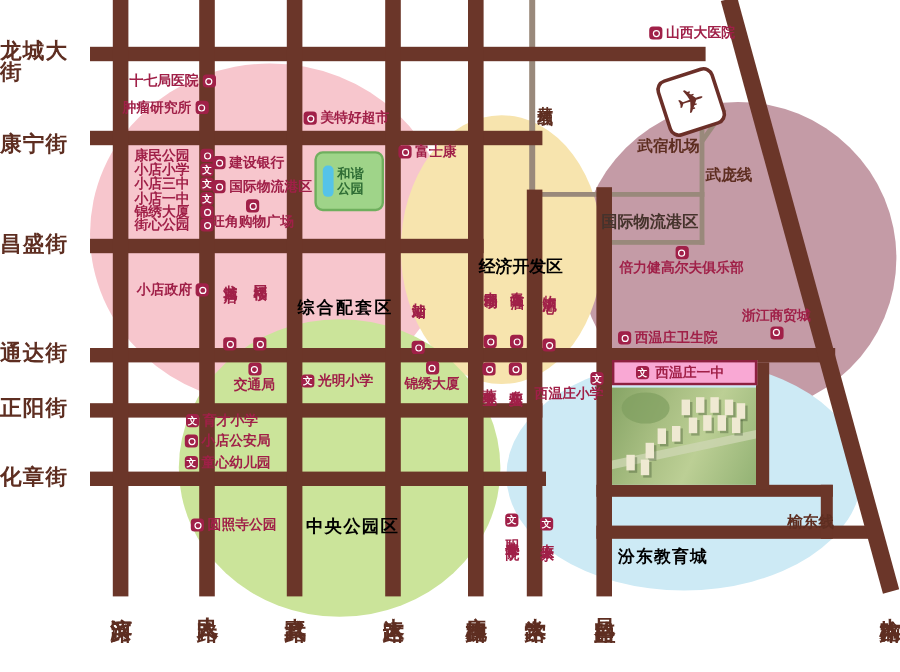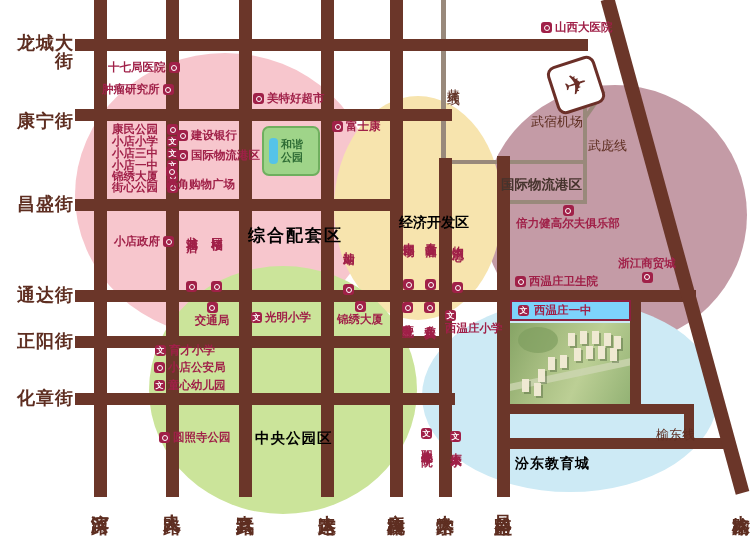--- a/index.html
+++ b/index.html
@@ -7,47 +7,47 @@
        font-family:"DejaVu Sans",sans-serif}
   
   .zone{position:absolute;border-radius:50%;z-index:1}
   
   .rh,.rv,.th,.tv{position:absolute;background:#6b3629;z-index:3}
   .rh{height:12px}.rv{width:13px}
   .th,.tv{background:#99897b;z-index:2}
   .th{height:4px}.tv{width:4px}
   .diag{position:absolute;background:#6b3629;z-index:3}
   
-  .street{position:absolute;width:74px;text-align:right;font-weight:bold;font-size:18px;
+  .street{position:absolute;width:74px;text-align:left;font-weight:bold;font-size:18px;
           color:#5e2e21;z-index:7;letter-spacing:1px;line-height:1}
   .vroad{position:absolute;width:22px;top:500px;writing-mode:vertical-rl;text-orientation:upright;
          font-weight:bold;font-size:18px;color:#5e2e21;z-index:7;letter-spacing:2px;line-height:22px}
-  .linelbl{position:absolute;font-weight:normal;font-size:13px;color:#5e2e21;z-index:7;white-space:nowrap}
+  .linelbl{position:absolute;font-weight:bold;font-size:13px;color:#5e2e21;z-index:7;white-space:nowrap}
   .linelbl.v{writing-mode:vertical-rl;text-orientation:upright;letter-spacing:2px}
   
   .ztitle{position:absolute;font-weight:bold;color:#000000;z-index:7;white-space:nowrap}
   
   .poi{position:absolute;display:flex;align-items:center;gap:3px;font-weight:bold;font-size:11.5px;
        color:#a02048;white-space:nowrap;z-index:6;line-height:1}
   .poi.col{flex-direction:column;gap:2px}
   .poi.between{justify-content:space-between}
   .vlabel{writing-mode:vertical-rl;text-orientation:upright;letter-spacing:1px;line-height:13px}
   .ic{width:11px;height:11px;background:#a02048;border-radius:3px;position:relative;flex:0 0 auto}
   .ic.ring::after{content:"";position:absolute;left:2.5px;top:2.5px;right:2.5px;bottom:2.5px;
       border:1.5px solid #fff;border-radius:50%}
   .ic.school::after{content:"文";position:absolute;left:0;top:0;width:11px;color:#fff;
       font-size:8px;line-height:11px;text-align:center;font-weight:bold}
   
   .hpark{position:absolute;left:262px;top:126px;width:50px;height:42px;background:#9fd489;
       border:2px solid #6faf5e;border-radius:7px;z-index:4;display:flex;align-items:center;gap:3px;padding:2px}
   .hwater{width:9px;height:26px;background:#55c3e8;border-radius:4px;margin-left:3px}
   .hlabel{width:24px;font-weight:bold;font-size:11px;line-height:13px;color:#2f6d35;word-break:break-all}
   
-  .banner{position:absolute;left:510px;top:300px;width:121px;height:21px;background:#7dd3fc;
-      border:2px solid #8d2040;z-index:5;display:flex;align-items:center;gap:5px;padding-left:6px;box-sizing:border-box}
+  .banner{position:absolute;left:510px;top:300px;width:121px;height:21px;background:#f9a8d4;
+      border:2px solid #8d2040;z-index:5;display:flex;align-items:center;gap:5px;padding-left:18px;box-sizing:border-box}
   .banner .lbl{font-weight:bold;font-size:11.5px;color:#a02048}
   
   .render{position:absolute;left:510px;top:323px;width:120px;height:81px;z-index:4;overflow:hidden;
       background:linear-gradient(115deg,#86a465 0%,#a9bf83 35%,#bccf95 60%,#93b274 100%)}
   .render::before{content:"";position:absolute;left:-10px;top:46px;width:160px;height:7px;
       background:#cdd6b2;transform:rotate(-12deg);opacity:.8}
   .render::after{content:"";position:absolute;left:8px;top:4px;width:40px;height:26px;border-radius:50%;
       background:#7f9e60;opacity:.7}
   .bld{position:absolute;width:7px;height:13px;background:#efe9d2;box-shadow:2px 2px 0 rgba(55,75,40,.35);z-index:2}
   
@@ -109,21 +109,21 @@
 
 <div class="linelbl v" style="left:444px;top:78px">黄埔线</div>
 <div class="linelbl" style="left:588px;top:137px">武庞线</div>
 <div class="linelbl" style="left:656px;top:426px">榆东线</div>
 
 <div class="airport">
   <span class="plane">✈</span>
 </div>
 <div class="linelbl" style="left:531px;top:113px">武宿机场</div>
 
-<div class="ztitle" style="left:248px;top:224px;font-size:17px;letter-spacing:2px">综合配套区</div>
+<div class="ztitle" style="left:248px;top:248px;font-size:14px;letter-spacing:2px">综合配套区</div>
 <div class="ztitle" style="left:399px;top:214px;font-size:14px">经济开发区</div>
 <div class="ztitle" style="left:501px;top:176px;font-size:13.5px;color:#45332c">国际物流港区</div>
 <div class="ztitle" style="left:255px;top:429px;font-size:14.5px;letter-spacing:1px">中央公园区</div>
 <div class="ztitle" style="left:515px;top:455px;font-size:14px;letter-spacing:1px">汾东教育城</div>
 
 <div class="hpark">
   <span class="hwater"></span>
   <span class="hlabel">和谐公园</span>
 </div>
 
@@ -187,21 +187,21 @@
   </div>
 
 <div class="poi" style="left:177px;top:130px">
   <span class="ic ring"></span>
     <span>建设银行</span>
   </div>
 <div class="poi" style="left:177px;top:150px">
   <span class="ic ring"></span>
     <span>国际物流港区</span>
   </div>
-<div class="poi col" style="left:166px;top:166px;align-items:flex-start">
+<div class="poi col" style="left:176px;top:166px;align-items:center">
   <span class="ic ring"></span>
     <span>旺角购物广场</span>
   </div>
 
 <div class="poi" style="left:253px;top:93px">
   <span class="ic ring"></span>
     <span>美特好超市</span>
   </div>
 <div class="poi" style="left:332px;top:121px">
   <span class="ic ring"></span>
@@ -281,21 +281,21 @@
   </div>
 
 <div class="poi col" style="left:401px;top:302px">
   <span class="ic ring"></span>
     <span class="vlabel">蒙牛乳业</span>
   </div>
 <div class="poi col" style="left:423px;top:302px">
   <span class="ic ring"></span>
     <span class="vlabel">东岳实业</span>
   </div>
-<div class="poi col" style="left:445px;top:310px;width:58px;align-items:flex-start">
+<div class="poi col" style="left:445px;top:310px;width:58px;align-items:flex-end">
   <span class="ic school"></span>
     <span>西温庄小学</span>
   </div>
 
 <div class="poi col" style="left:420px;top:428px">
   <span class="ic school"></span>
     <span class="vlabel">职业青年学院</span>
   </div>
 <div class="poi col" style="left:449px;top:431px">
   <span class="ic school"></span>

